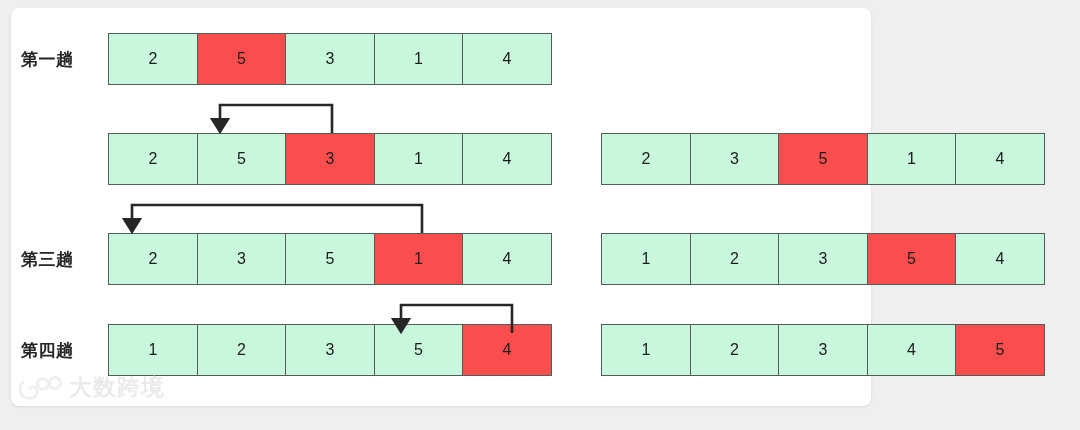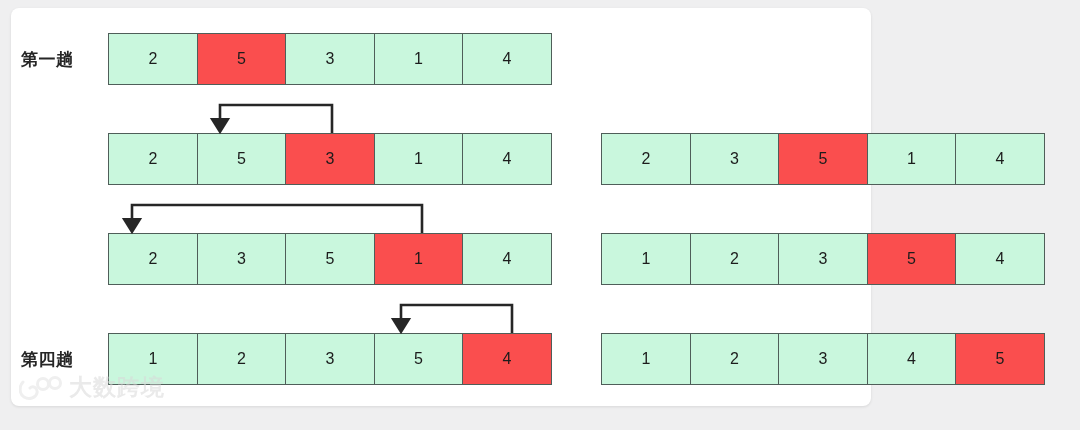--- a/index.html
+++ b/index.html
@@ -127,37 +127,38 @@
       <div class="array" style="left:590px">
         <div class="cell green">2</div>
         <div class="cell green">3</div>
         <div class="cell red">5</div>
         <div class="cell green">1</div>
         <div class="cell green">4</div>
       </div>
     </div>
 
     <div class="row" style="top:225px">
+      <div class="row-label">第三趟</div>
       <div class="array" style="left:97px">
         <div class="cell green">2</div>
         <div class="cell green">3</div>
         <div class="cell green">5</div>
         <div class="cell red">1</div>
         <div class="cell green">4</div>
       </div>
       <div class="array" style="left:590px">
         <div class="cell green">1</div>
         <div class="cell green">2</div>
         <div class="cell green">3</div>
         <div class="cell red">5</div>
         <div class="cell green">4</div>
       </div>
     </div>
 
-    <div class="row" style="top:325px">
+    <div class="row" style="top:316px">
       <div class="row-label">第四趟</div>
       <div class="array" style="left:97px">
         <div class="cell green">1</div>
         <div class="cell green">2</div>
         <div class="cell green">3</div>
         <div class="cell green">5</div>
         <div class="cell red">4</div>
       </div>
       <div class="array" style="left:590px">
         <div class="cell green">1</div>

